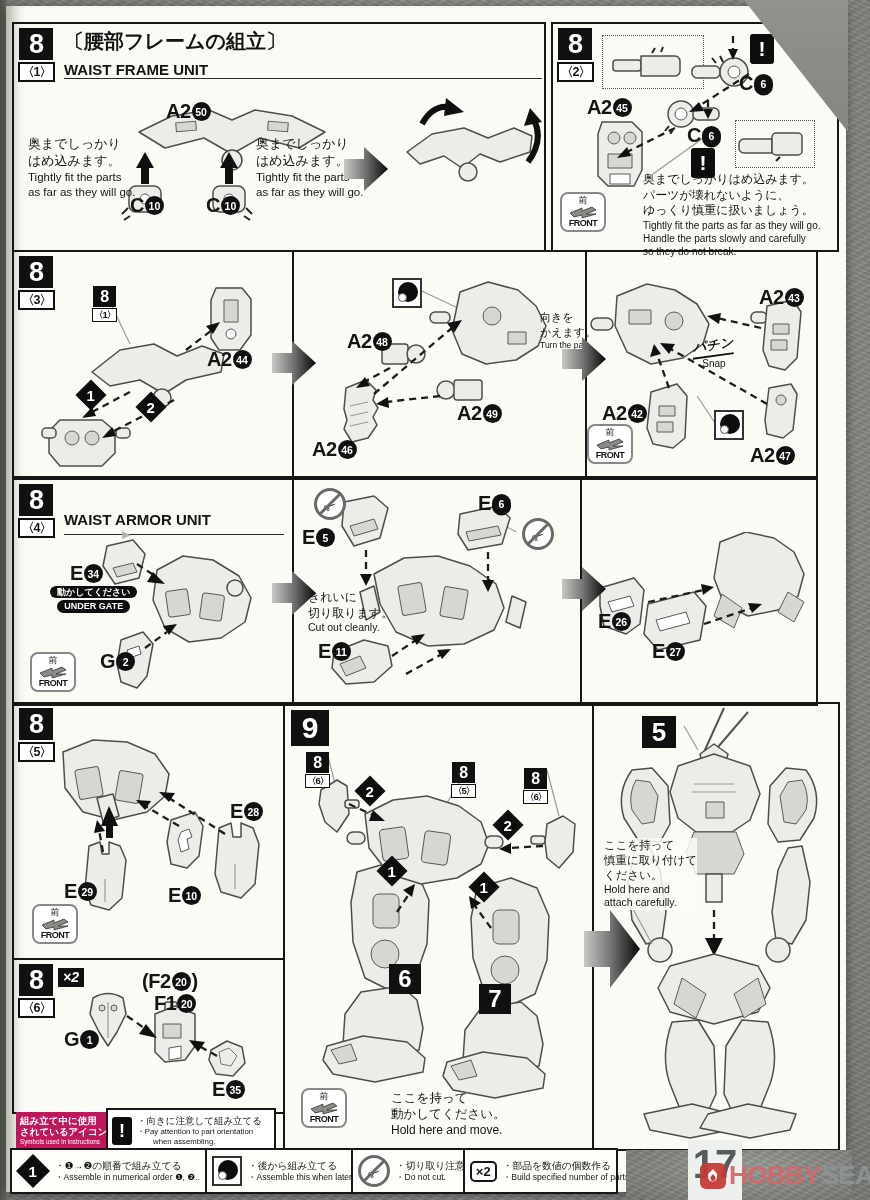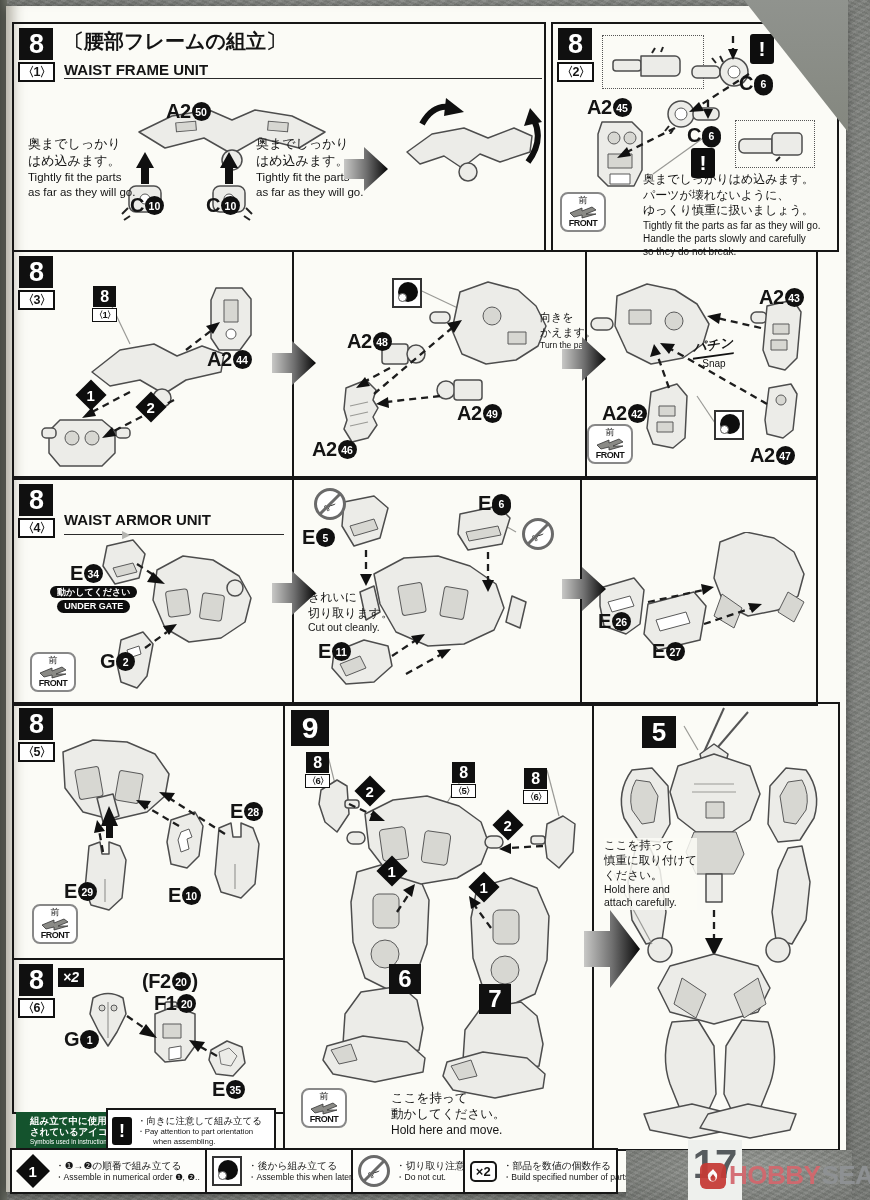--- a/index.html
+++ b/index.html
@@ -99,21 +99,21 @@
   
   .snap { position:absolute; z-index:7; text-align:center; }
   .snap .snapjp { display:block; font-size:13px; font-weight:bold; transform:skewX(-12deg) rotate(-8deg);
                   border-bottom:2px solid #111; padding-bottom:1px; }
   .snap .snapen { display:block; font-size:10px; margin-top:1px; }
 
   .x2b { background:#101010; color:#fff; font-weight:bold; font-style:italic; font-size:14px;
          padding:1px 5px; line-height:1.2; }
 
   
-  .lheader { position:absolute; background:#14532d; color:#fff; padding:3px 14px; z-index:7; }
+  .lheader { position:absolute; background:#be185d; color:#fff; padding:3px 4px; z-index:7; }
   .lheader .lhjp { font-size:9.5px; font-weight:bold; line-height:1.2; white-space:nowrap; }
   .lheader .lhen { font-size:6.3px; line-height:1.3; white-space:nowrap; }
   .lwarn { position:absolute; border:2px solid #161616; background:#fff; display:flex;
            align-items:center; gap:5px; padding:2px 4px; z-index:7; }
   .lwarn .lwjp { font-size:9.5px; line-height:1.3; white-space:nowrap; }
   .lwarn .lwen { font-size:7.8px; line-height:1.25; white-space:nowrap; }
   .lrow { position:absolute; display:flex; border:2px solid #161616; background:#fdfdfa; z-index:7; }
   .lcell { display:flex; align-items:center; gap:6px; padding:2px 5px; border-right:2px solid #161616; }
   .lcell:last-child { border-right:none; }
   .lcell .ljp { font-size:9.8px; line-height:1.4; white-space:nowrap; }

